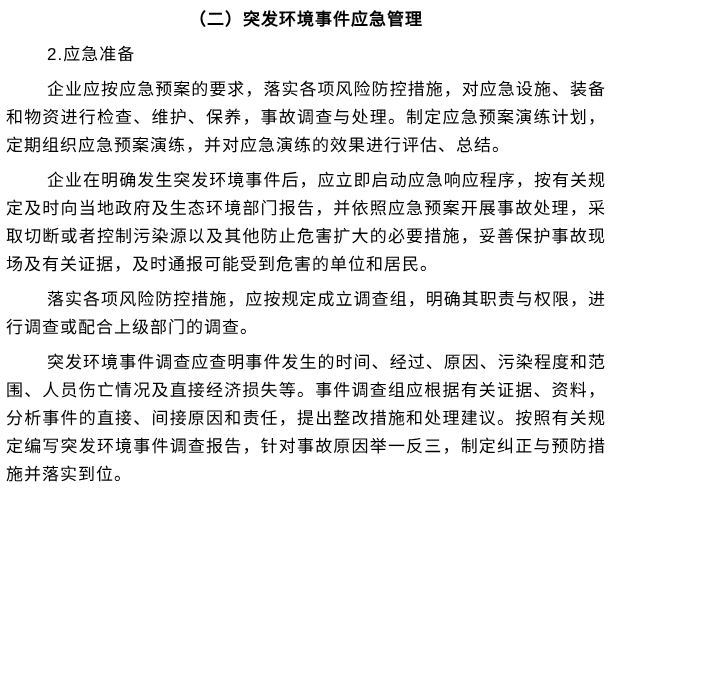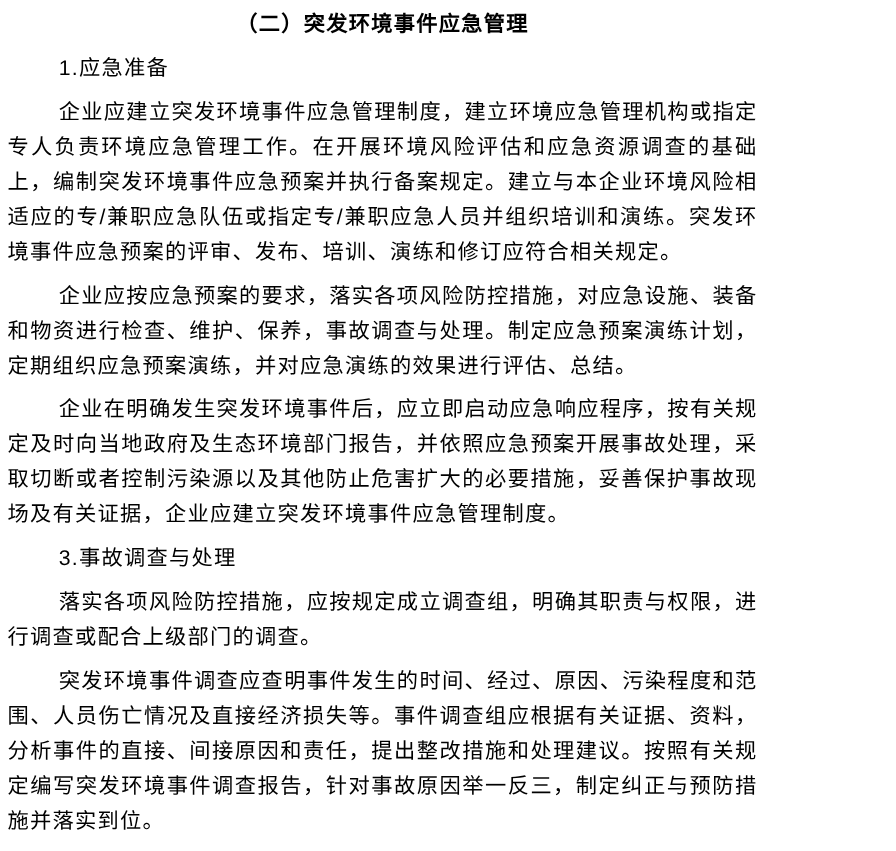--- a/index.html
+++ b/index.html
@@ -45,21 +45,19 @@
     letter-spacing: 1px;
     word-break: break-all;
   }
 </style>
 </head>
 <body>
 
 <div class="doc">
   <div class="doc-title">（二）突发环境事件应急管理</div>
   <div id="sections">
-      <div class="section-heading">1.应急准备</div>
-      <div class="paragraph">企业应建立突发环境事件应急管理制度，建立环境应急管理机构或指定专人负责环境应急管理工作。在开展环境风险评估和应急资源调查的基础上，编制突发环境事件应急预案并执行备案规定。建立与本企业环境风险相适应的专/兼职应急队伍或指定专/兼职应急人员并组织培训和演练。突发环境事件应急预案的评审、发布、培训、演练和修订应符合相关规定。</div>
+      <div class="section-heading">2.应急准备</div>
       <div class="paragraph">企业应按应急预案的要求，落实各项风险防控措施，对应急设施、装备和物资进行检查、维护、保养，事故调查与处理。制定应急预案演练计划，定期组织应急预案演练，并对应急演练的效果进行评估、总结。</div>
-      <div class="paragraph">企业在明确发生突发环境事件后，应立即启动应急响应程序，按有关规定及时向当地政府及生态环境部门报告，并依照应急预案开展事故处理，采取切断或者控制污染源以及其他防止危害扩大的必要措施，妥善保护事故现场及有关证据，企业应建立突发环境事件应急管理制度。</div>
-      <div class="section-heading">3.事故调查与处理</div>
+      <div class="paragraph">企业在明确发生突发环境事件后，应立即启动应急响应程序，按有关规定及时向当地政府及生态环境部门报告，并依照应急预案开展事故处理，采取切断或者控制污染源以及其他防止危害扩大的必要措施，妥善保护事故现场及有关证据，及时通报可能受到危害的单位和居民。</div>
       <div class="paragraph">落实各项风险防控措施，应按规定成立调查组，明确其职责与权限，进行调查或配合上级部门的调查。</div>
       <div class="paragraph">突发环境事件调查应查明事件发生的时间、经过、原因、污染程度和范围、人员伤亡情况及直接经济损失等。事件调查组应根据有关证据、资料，分析事件的直接、间接原因和责任，提出整改措施和处理建议。按照有关规定编写突发环境事件调查报告，针对事故原因举一反三，制定纠正与预防措施并落实到位。</div>
     </div>
 </div>
 
 </body></html>

